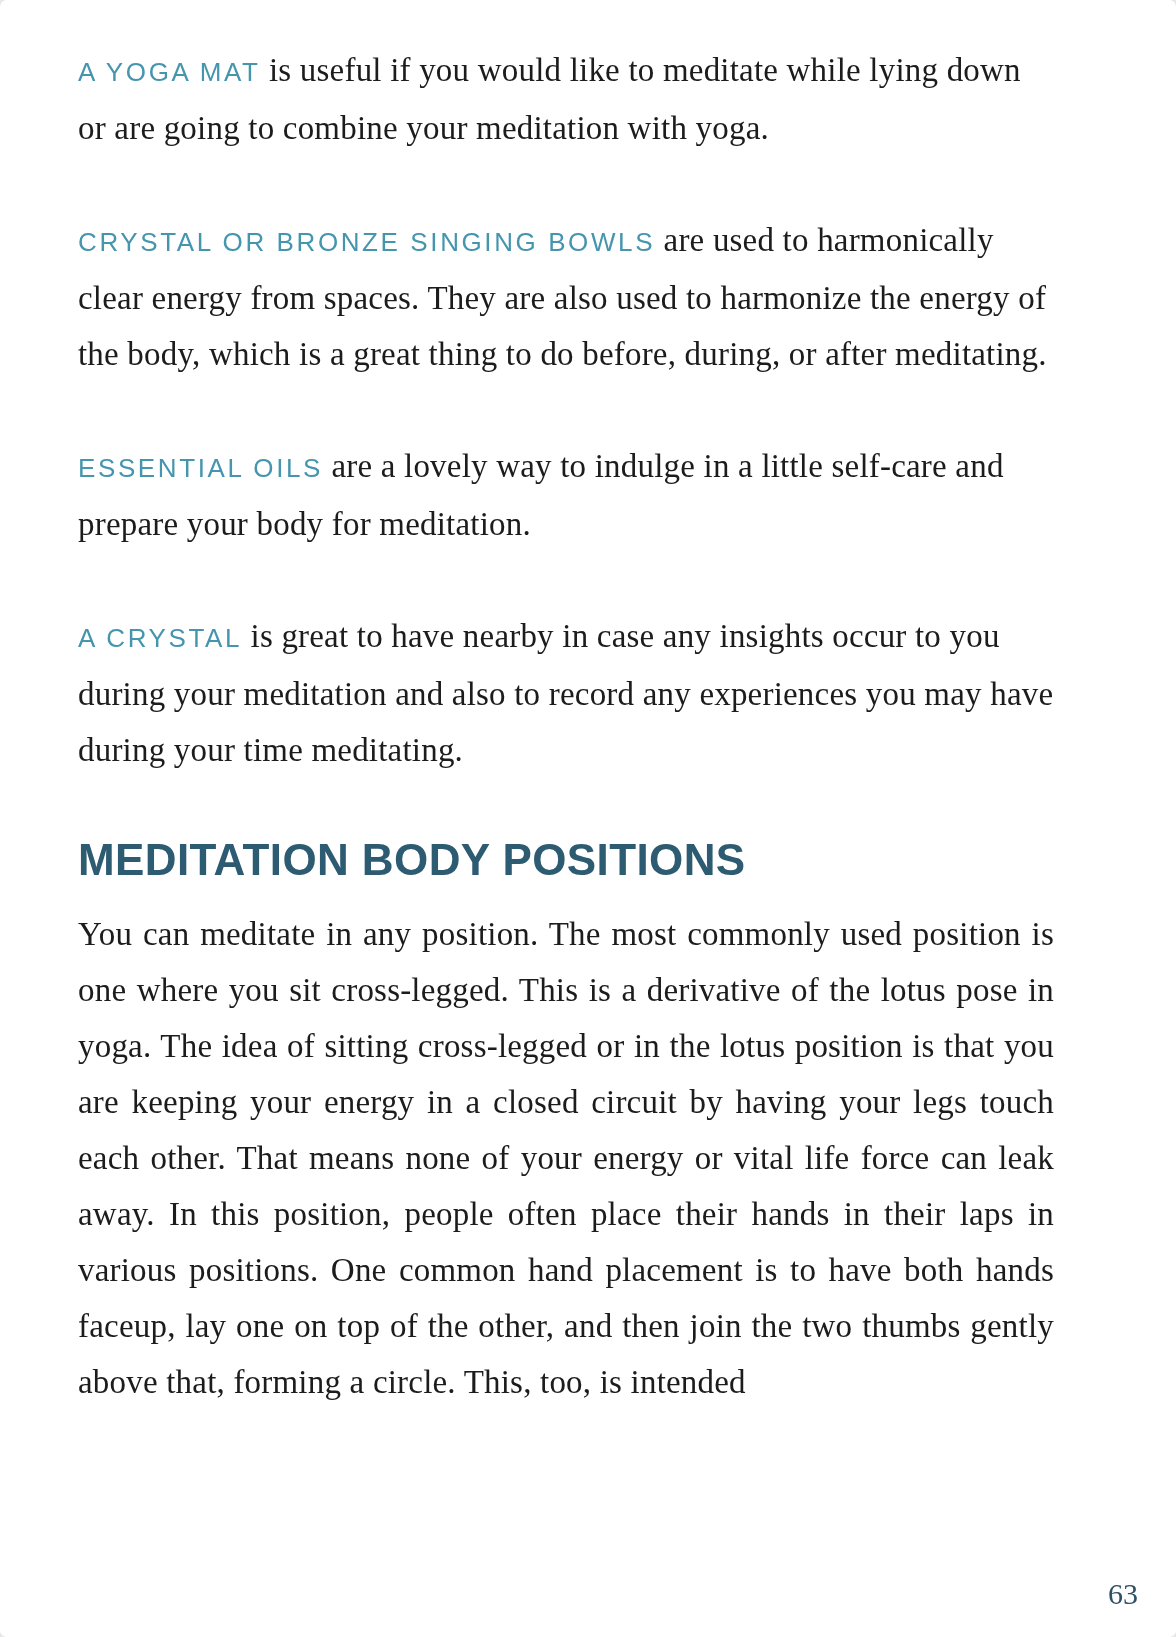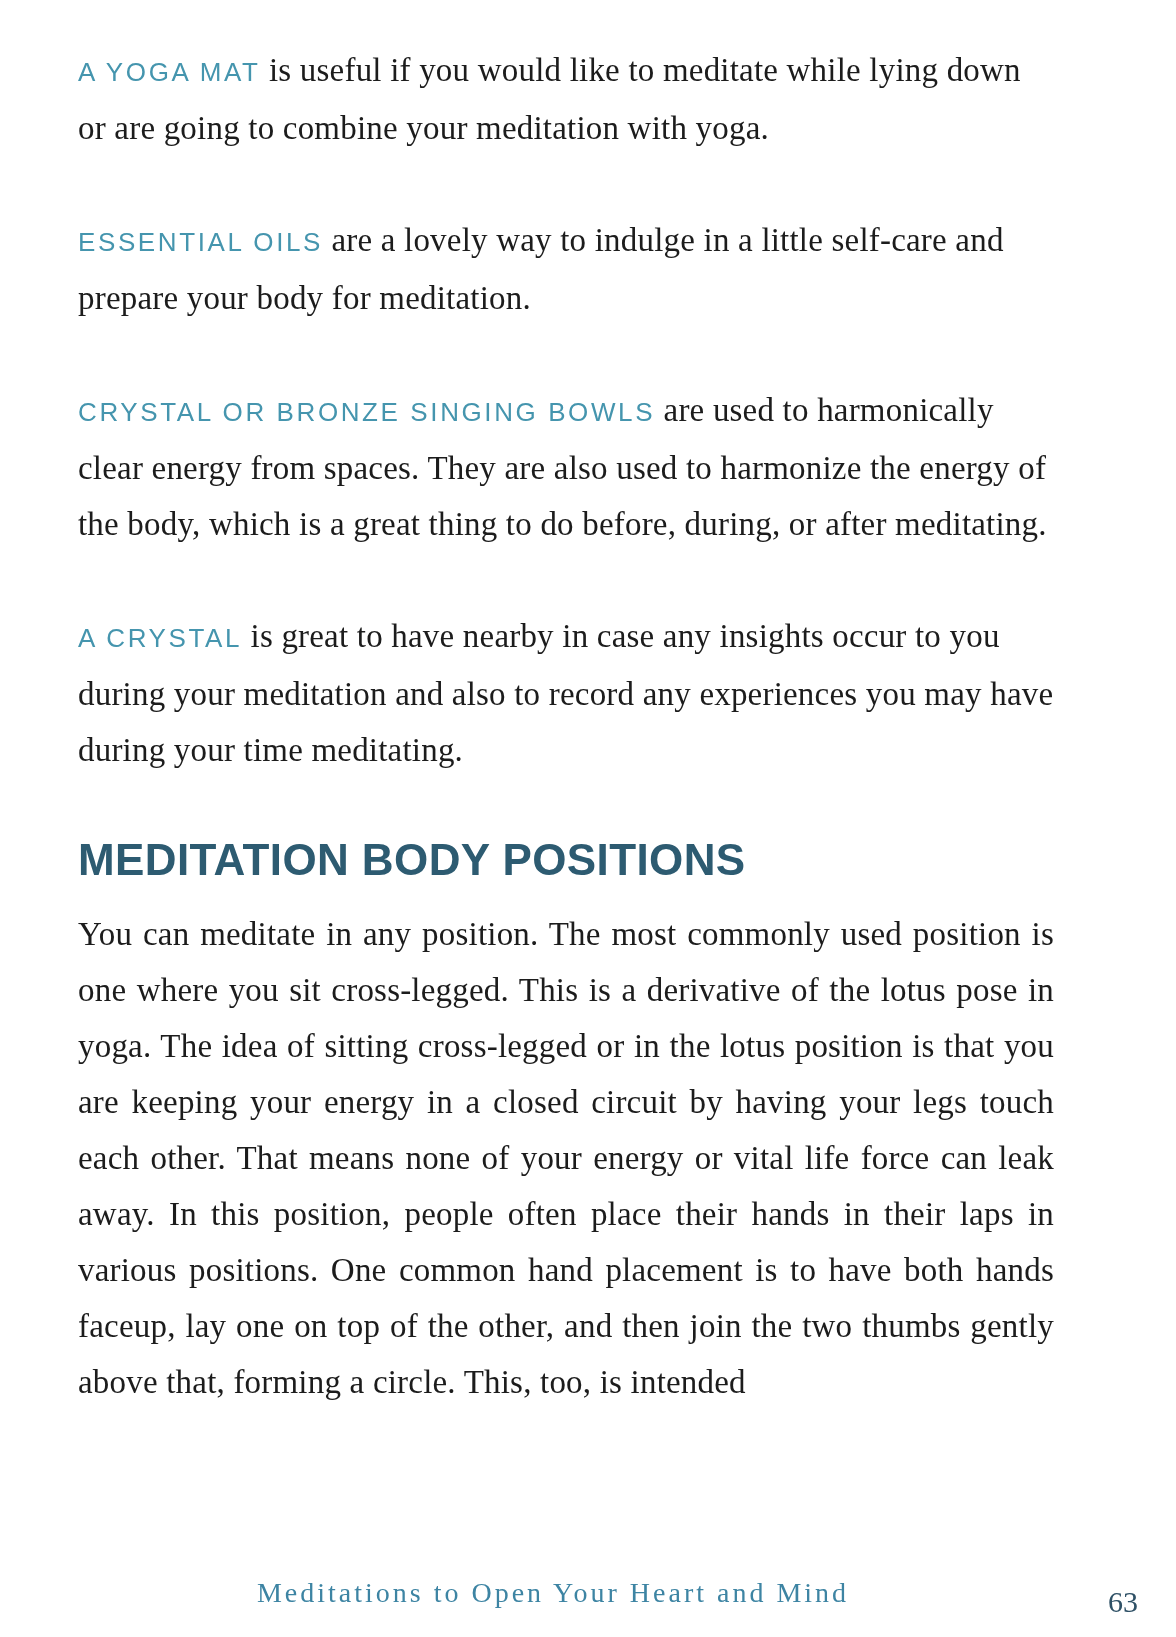--- a/index.html
+++ b/index.html
@@ -7,20 +7,21 @@
     position: relative;
     width: 1176px;
     height: 1637px;
     margin: 0 auto;
     background: #ffffff;
     box-sizing: border-box;
     padding: 42px 122px 16px 78px;
     font-family: "Liberation Serif", serif;
     color: #1c1c1c;
     overflow: hidden;
+    border-radius: 7px;
   }
   p.supply {
     font-size: 33px;
     line-height: 56px;
     margin: 0 0 56px 0;
     text-align: left;
     letter-spacing: 0.2px;
   }
   .lead {
     font-family: "Liberation Sans", sans-serif;
@@ -58,40 +59,39 @@
     right: 110px;
     text-align: center;
     font-size: 28px;
     letter-spacing: 3px;
     color: #3d84a3;
     white-space: nowrap;
   }
   .page-num {
     position: absolute;
     right: 0;
-    top: 8px;
+    top: 0;
     font-size: 30px;
     color: #2f5166;
   }
 </style>
 </head>
 <body>
 
 <div class="page">
 
   <p class="supply"><span class="lead">A YOGA MAT</span> <span>is useful if you would like to meditate while lying down or are going to combine your meditation with yoga.</span></p>
 
+  <p class="supply"><span class="lead">CRYSTAL OR BRONZE SINGING BOWLS</span> <span>are used to harmonically clear energy from spaces. They are also used to harmonize the energy of the body, which is a great thing to do before, during, or after meditating.</span></p>
+
   <p class="supply"><span class="lead">ESSENTIAL OILS</span> <span>are a lovely way to indulge in a little self-care and prepare your body for meditation.</span></p>
-
-  <p class="supply"><span class="lead">CRYSTAL OR BRONZE SINGING BOWLS</span> <span>are used to harmonically clear energy from spaces. They are also used to harmonize the energy of the body, which is a great thing to do before, during, or after meditating.</span></p>
 
   <p class="supply"><span class="lead">A CRYSTAL</span> <span>is great to have nearby in case any insights occur to you during your meditation and also to record any experiences you may have during your time meditating.</span></p>
 
   <h2 class="section-heading">MEDITATION BODY POSITIONS</h2>
 
   <p class="bodytext">You can meditate in any position. The most commonly used position is one where you sit cross-legged. This is a derivative of the lotus pose in yoga. The idea of sitting cross-legged or in the lotus position is that you are keeping your energy in a closed circuit by having your legs touch each other. That means none of your energy or vital life force can leak away. In this position, people often place their hands in their laps in various positions. One common hand placement is to have both hands faceup, lay one on top of the other, and then join the two thumbs gently above that, forming a circle. This, too, is intended</p>
 
   <div class="footer">
-    <div class="running-title">Meditations to Open Your Heart and Mind</div>
     <div class="page-num">63</div>
   </div>
 
 </div>
 
 </body></html>

